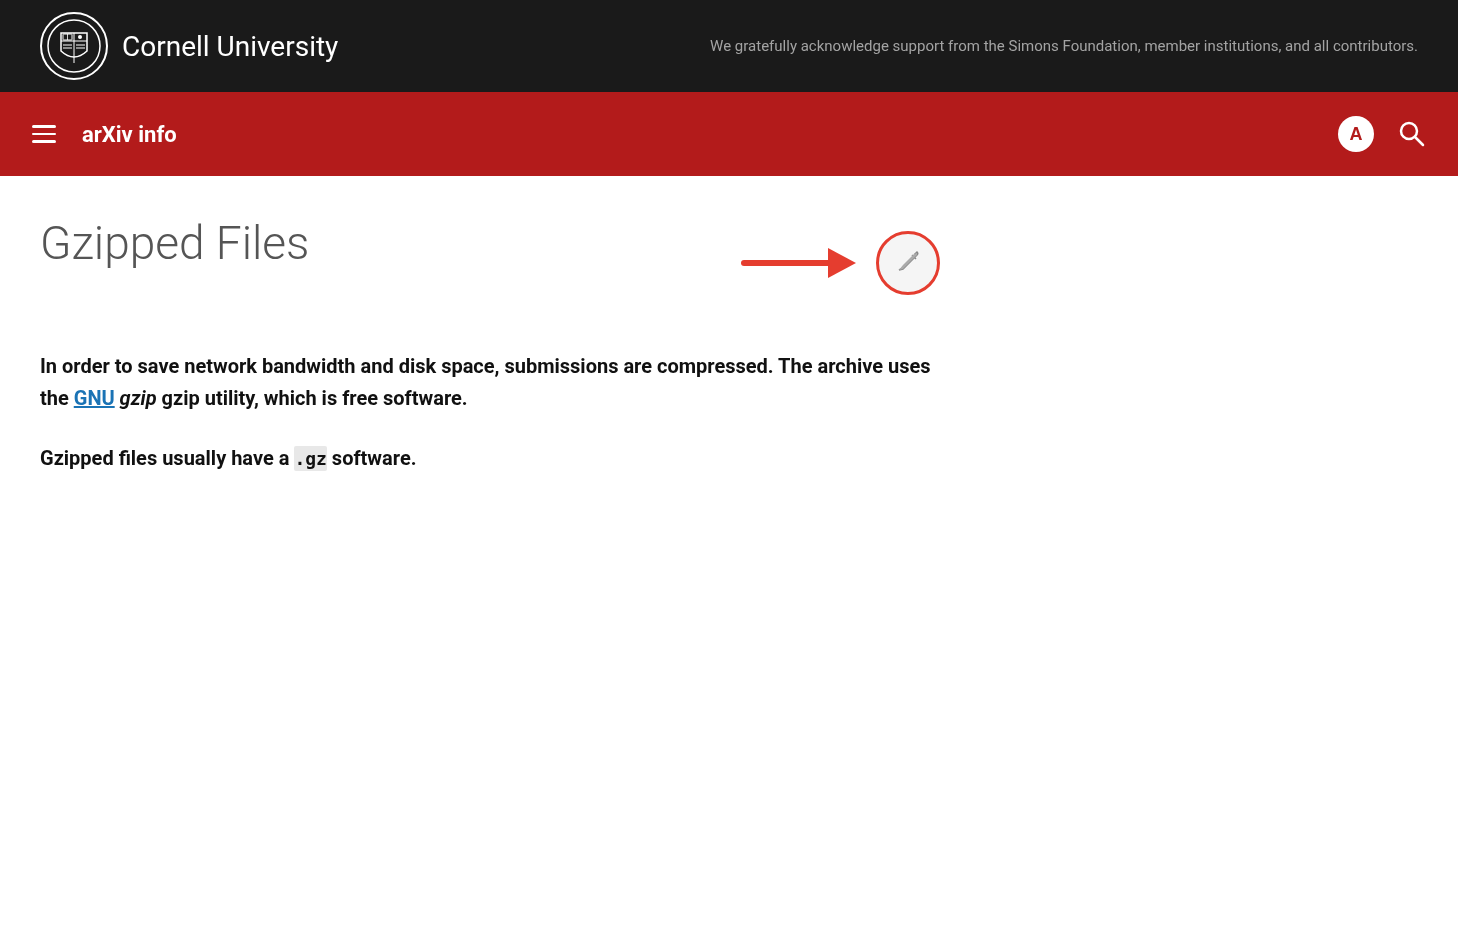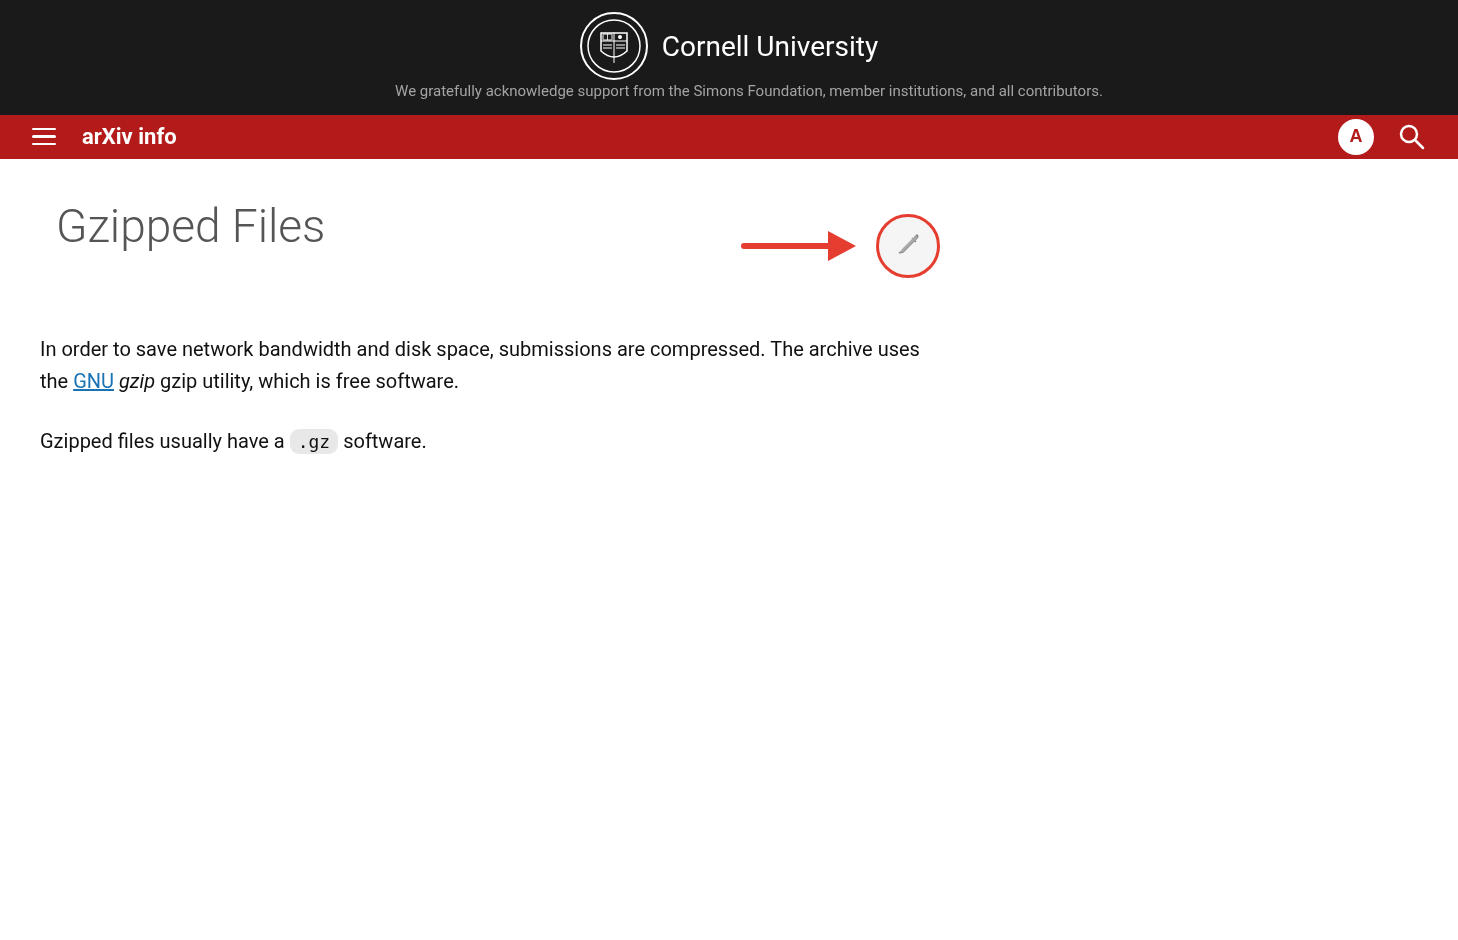--- a/index.html
+++ b/index.html
@@ -4,23 +4,22 @@
   <style>
     * { box-sizing: border-box; margin: 0; padding: 0; }
     body { font-family: -apple-system, BlinkMacSystemFont, 'Segoe UI', Roboto, Arial, sans-serif; background: #fff; }
 
     
     .top-banner {
       background: #1a1a1a;
       color: #fff;
       display: flex;
       align-items: center;
-      padding: 12px 24px;
+      padding: 12px 40px;
       min-height: 90px;
-      flex-direction: column;
     }
     .cornell-logo {
       display: flex;
       align-items: center;
       gap: 14px;
       flex-shrink: 0;
     }
     .cornell-seal {
       width: 68px;
       height: 68px;
@@ -49,21 +48,21 @@
       color: #a3a3a3;
       padding-left: 40px;
     }
 
     
     .navbar {
       background: #b31b1b;
       display: flex;
       align-items: center;
       padding: 0 24px;
-      height: 44px;
+      height: 84px;
     }
     .hamburger-icon {
       display: flex;
       flex-direction: column;
       gap: 5px;
       cursor: pointer;
       padding: 8px;
     }
     .hamburger-icon span {
       display: block;
@@ -123,21 +122,20 @@
       margin-bottom: 40px;
     }
 
     
     .title-row {
       display: flex;
       align-items: center;
       justify-content: space-between;
       margin-bottom: 40px;
       position: relative;
-      margin-left: 16px;
     }
     .arrow-edit-area {
       display: flex;
       align-items: center;
       gap: 16px;
       position: absolute;
       right: 0;
       top: 50%;
       transform: translateY(-50%);
     }
@@ -164,29 +162,30 @@
     .edit-circle svg {
       width: 26px;
       height: 26px;
     }
 
     .body-text {
       font-size: 20px;
       line-height: 1.6;
       color: #111;
       margin-bottom: 28px;
+      font-weight: bold;
     }
     .body-text a {
       color: #1a73b5;
       text-decoration: underline;
     }
     .inline-code {
       background: #e8e8e8;
-      padding: 2px 8px;
-      border-radius: 9px;
+      padding: 2px 0;
+      border-radius: 2px;
       font-family: monospace;
       font-size: 18px;
     }
     em {
       font-style: italic;
     }
   </style>
 </head>
 <body>
 

